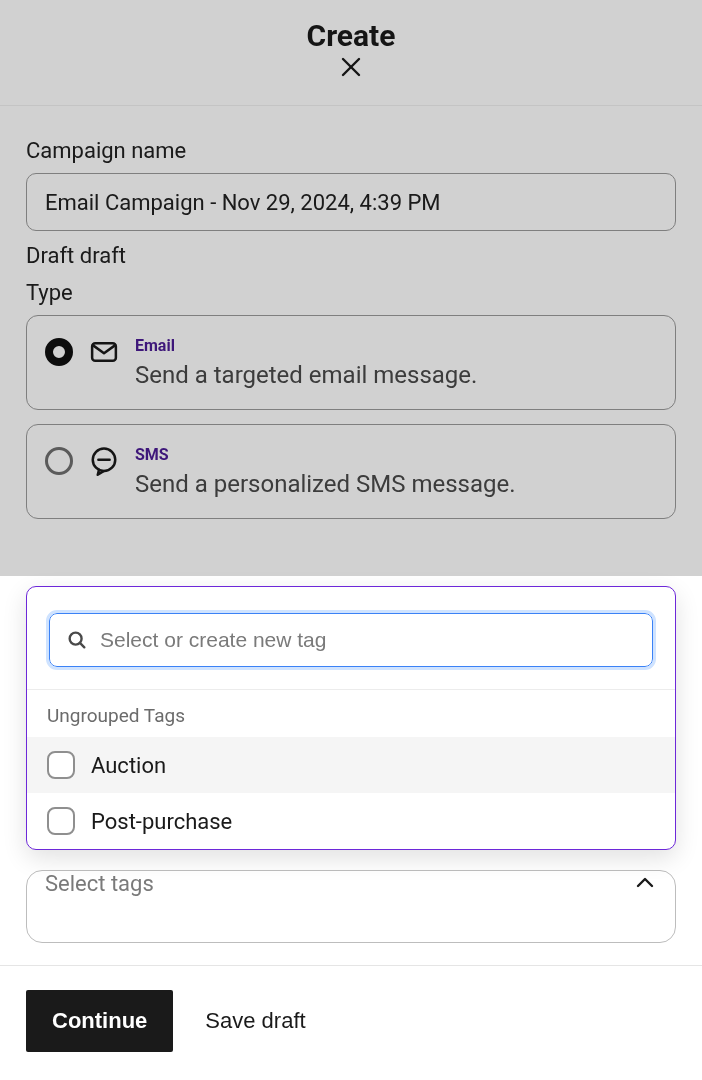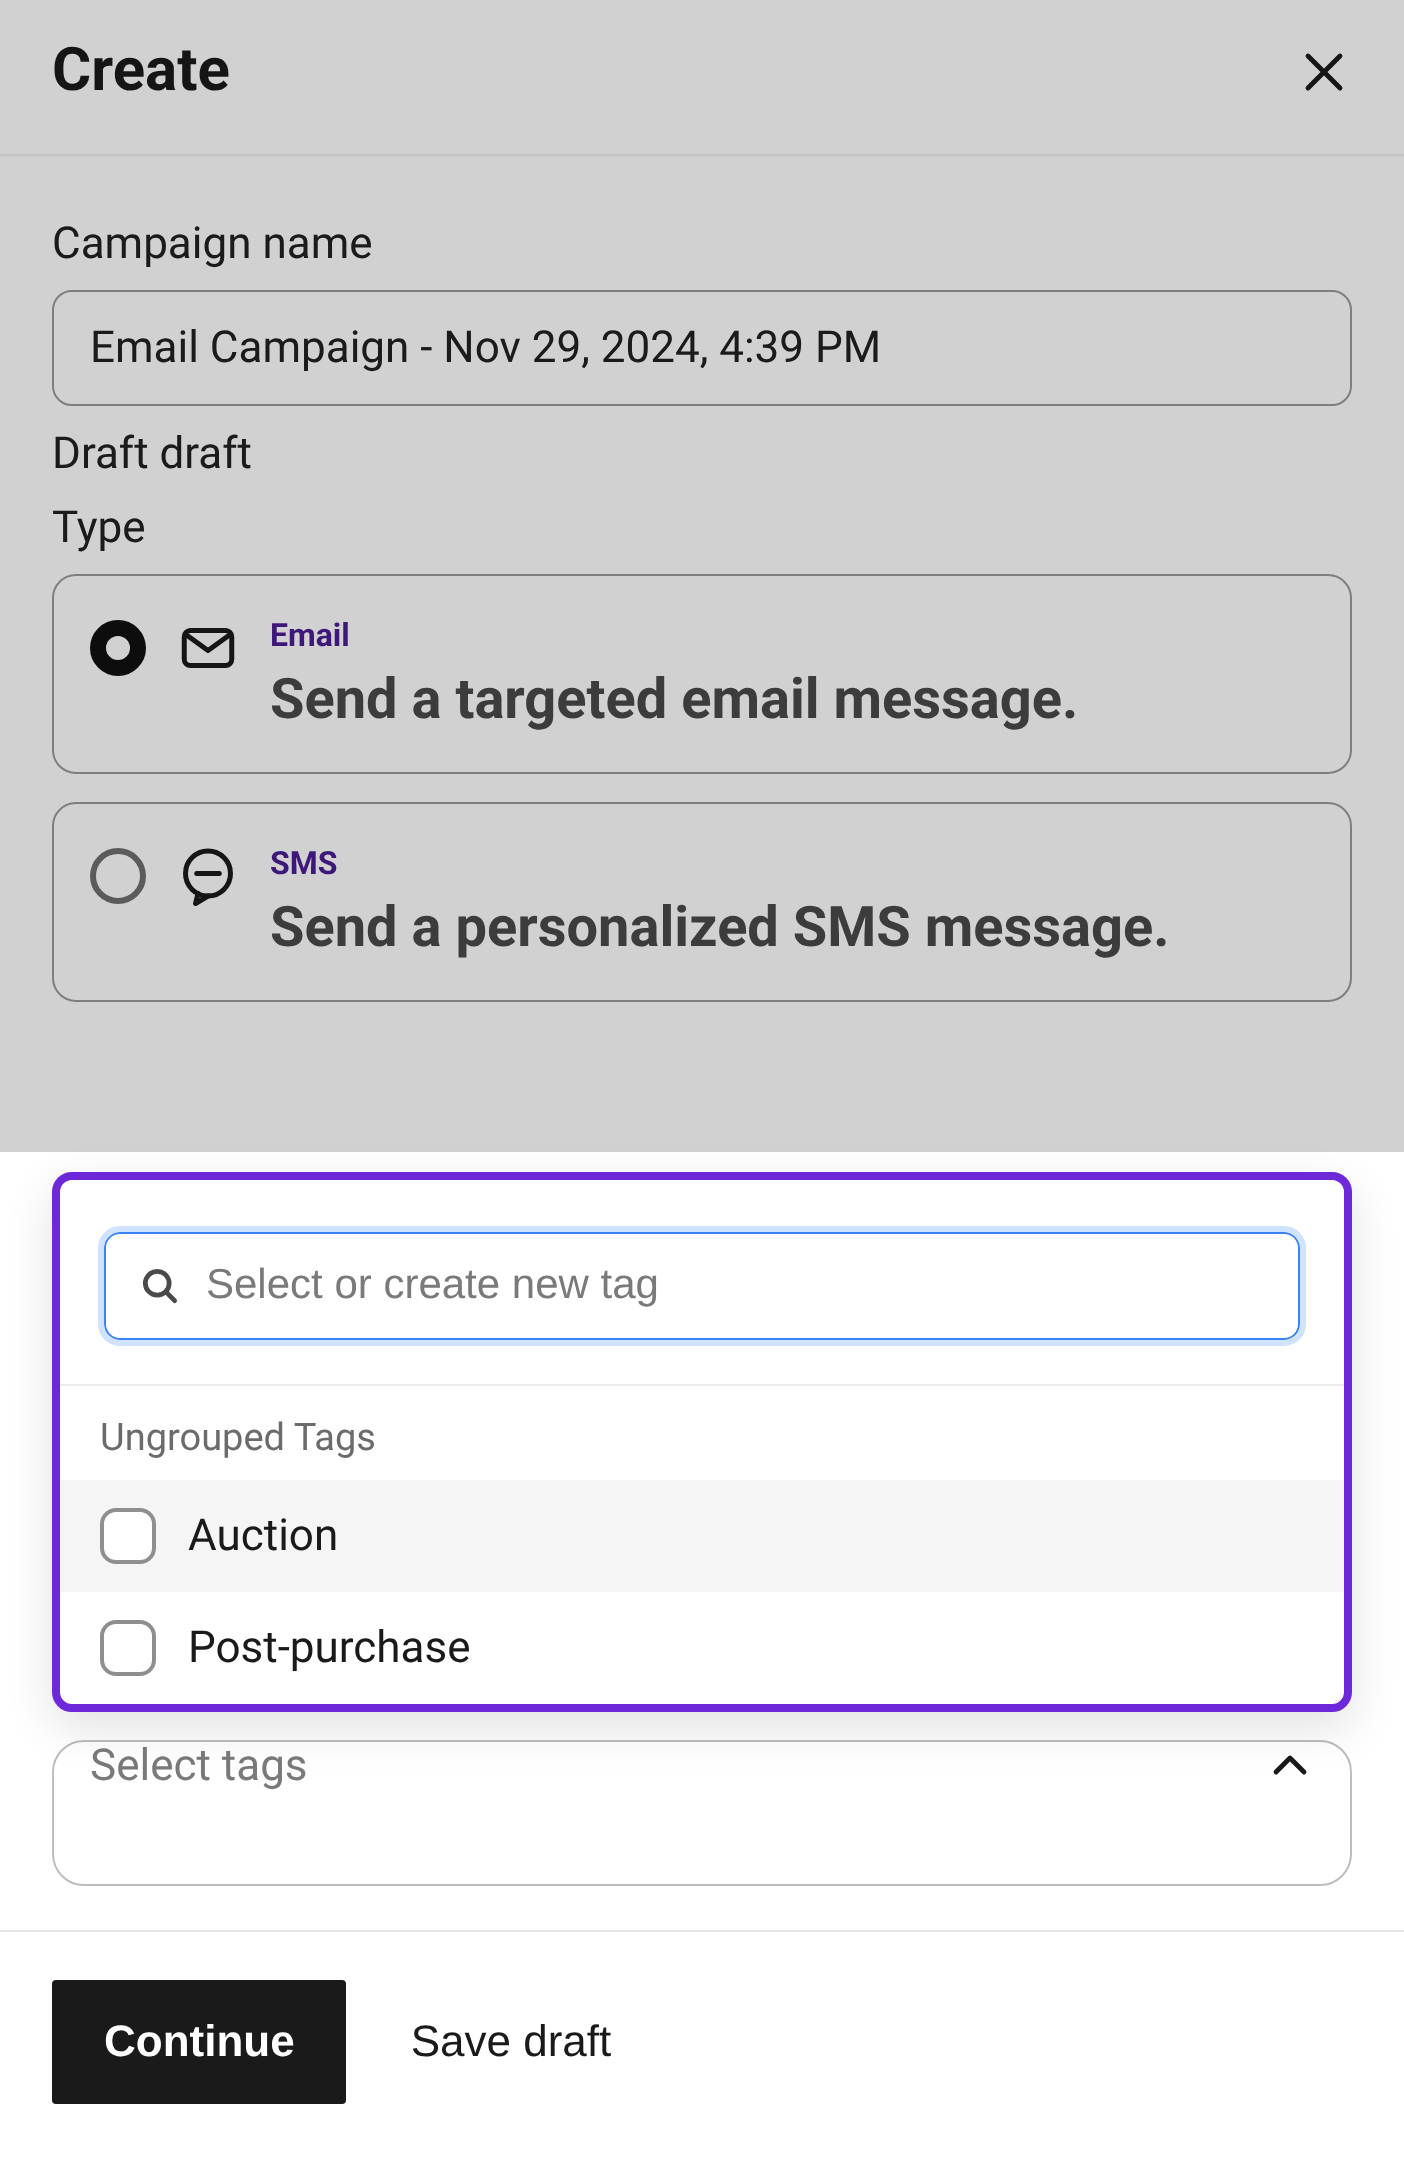--- a/index.html
+++ b/index.html
@@ -1,42 +1,42 @@
 <!DOCTYPE html>
 <html><head>
 <meta charset="utf-8">
 <style>
   * { box-sizing: border-box; margin: 0; padding: 0; }
   html, body { width: 702px; height: 1080px; font-family: -apple-system, BlinkMacSystemFont, "Segoe UI", Roboto, Helvetica, Arial, sans-serif; background: #fff; overflow: hidden; }
   .dim-overlay { position: absolute; top: 0; left: 0; width: 702px; height: 576px; background: rgba(0,0,0,0.18); pointer-events: none; z-index: 5; }
   .panel { position: relative; width: 702px; height: 1080px; background: #fff; }
-  .header { display: flex; align-items: center; justify-content: space-between; padding: 18px 26px 24px 26px; border-bottom: 1px solid rgba(0,0,0,0.06); }
+  .header { display: flex; align-items: center; justify-content: space-between; padding: 18px 26px 24px 26px; border-bottom: 1px solid rgba(0,0,0,0.06); flex-direction: column; }
   .header h1 { font-size: 30px; font-weight: 700; color: #1a1a1a; }
   .close-icon { width: 28px; height: 28px; display:flex; align-items:center; justify-content:center; cursor:pointer; }
   .body { padding: 20px 26px 0 26px; }
   .field-label { font-size: 22px; color: #222; margin-bottom: 10px; margin-top: 12px; }
   .text-input { width: 100%; height: 58px; border: 1px solid #9b9b9b; border-radius: 10px; padding: 0 18px; font-size: 22px; color: #222; background: transparent; display:flex; align-items:center;text-align:center; }
   .date-input { width: 100%; height: 60px; border: 1px solid #9b9b9b; border-radius: 10px; padding: 0 18px; font-size: 22px; color: #222; background: transparent; display:flex; align-items:center; gap:14px; }
   .radio-card { width: 100%; border: 1px solid #9b9b9b; border-radius: 12px; padding: 20px 18px; display:flex; gap:16px; align-items:flex-start; margin-bottom: 14px; background: transparent; }
   .radio-outer { width: 28px; height: 28px; border-radius: 50%; display:flex; align-items:center; justify-content:center; flex-shrink:0; margin-top:2px; }
   .radio-outer.selected { border: 8px solid #111; }
   .radio-outer.unselected { border: 3px solid #6f6f6f; }
   .type-icon { width: 30px; height: 30px; display:flex; align-items:center; justify-content:center; flex-shrink:0; margin-top:1px; }
   .radio-text { display:flex; flex-direction:column; gap:6px; }
   .radio-title { font-size: 16px; font-weight: 700; color: #4c1d95; }
-  .radio-desc { font-size: 28px; color: #4a4a4a; font-weight: bold; }
+  .radio-desc { font-size: 24px; color: #4a4a4a; }
   .footer { position:absolute; bottom:0; left:0; width:100%; border-top: 1px solid #e5e5e5; padding: 24px 26px 28px 26px; display:flex; gap: 32px; align-items:center; background:#fff; }
   .btn-primary { background: #1a1a1a; color:#fff; border:none; border-radius: 2px; padding: 18px 26px; font-size: 22px; font-weight: 600; cursor:pointer; }
   .btn-secondary { background: transparent; border:none; color:#1a1a1a; font-size: 22px; font-weight: 400; cursor:pointer; }
   
   .select-tags-wrap { position:absolute; left:26px; width: calc(100% - 52px); top: 870px; }
   .select-tags-input { width:100%; height: 73px; border: 1px solid #bdbdbd; border-radius: 16px; padding: 0 18px; display:flex; align-items:flex-start; justify-content:space-between; background:#fff; }
   .select-tags-placeholder { font-size: 22px; color: #7a7a7a; }
   
-  .popover { position:absolute; left:26px; top:586px; width: calc(100% - 52px); background:#fff; border: 4px solid #6d28d9; border-radius: 10px; box-shadow: 0 8px 24px rgba(0,0,0,0.12); z-index: 20; overflow:hidden; }
+  .popover { position:absolute; left:26px; top:586px; width: calc(100% - 52px); background:#fff; border: 1px solid #6d28d9; border-radius: 10px; box-shadow: 0 8px 24px rgba(0,0,0,0.12); z-index: 20; overflow:hidden; }
   .popover-search-wrap { padding: 26px 22px 22px 22px; border-bottom: 1px solid #ececec; }
   .popover-search { width:100%; height: 54px; border: 1px solid #3b82f6; outline: 3px solid #cfe3ff; border-radius: 8px; display:flex; align-items:center; gap:12px; padding: 0 16px; }
   .popover-search input { border:none; outline:none; font-size: 21px; color:#333; flex:1; background:transparent; }
   .popover-search input::placeholder { color:#7a7a7a; }
   .popover-group-label { font-size: 19px; color:#6b6b6b; padding: 14px 20px 10px 20px; }
   .tag-row { display:flex; align-items:center; gap:16px; padding: 14px 20px; font-size: 22px; color:#1a1a1a; }
   .tag-row.hover { background:#f5f5f5; }
   .checkbox { width:28px; height:28px; border: 2px solid #8f8f8f; border-radius: 8px; background:#fff; flex-shrink:0; }
   svg { display:block; }
 </style>

